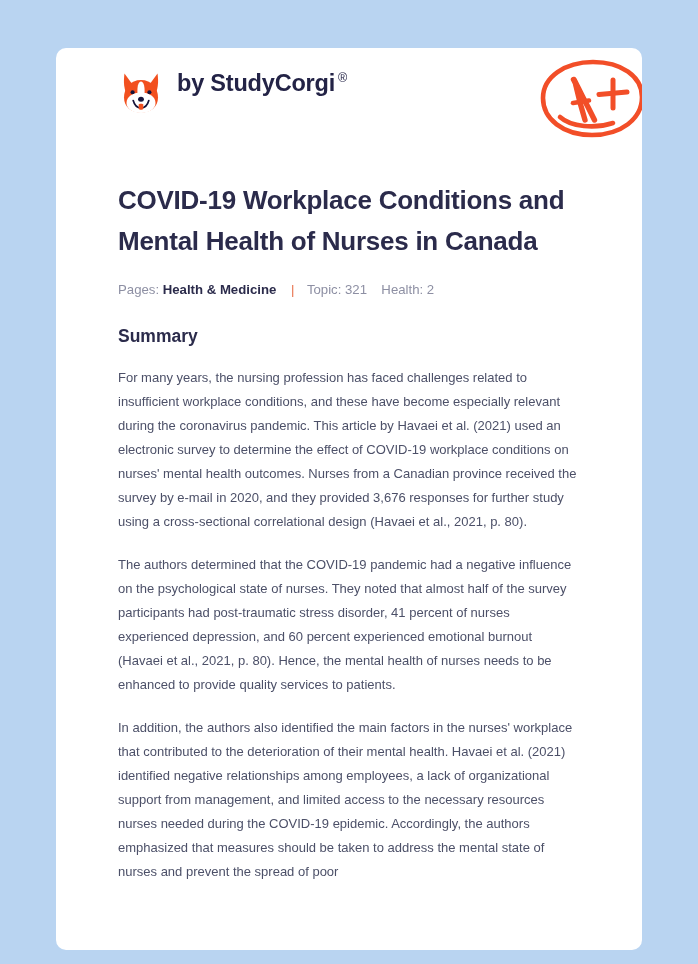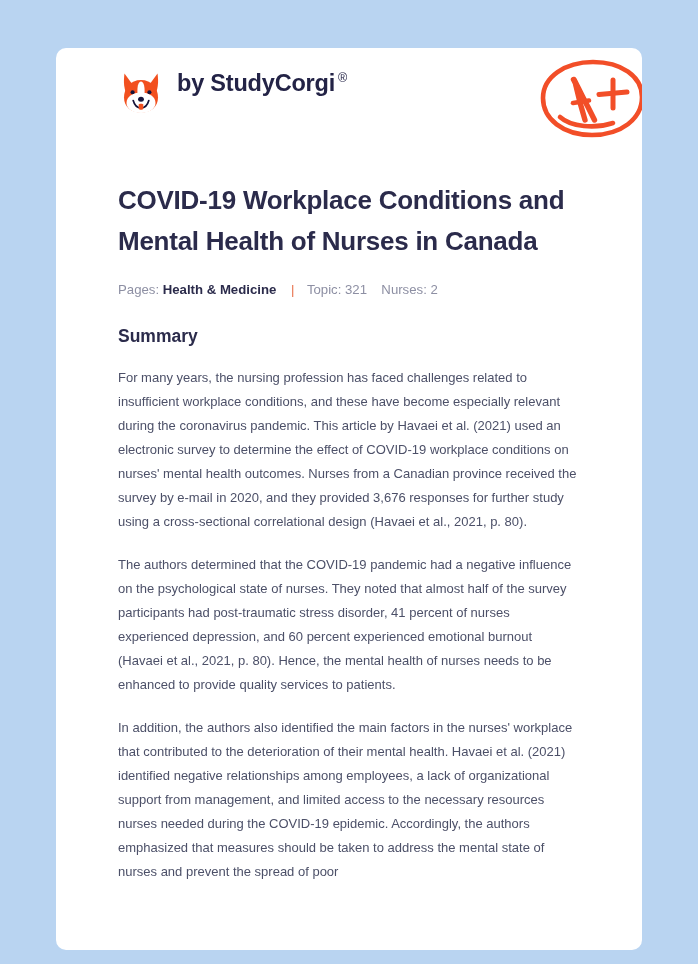--- a/index.html
+++ b/index.html
@@ -178,21 +178,21 @@
 
     <h1 class="article-title">COVID-19 Workplace Conditions and Mental Health of Nurses in Canada</h1>
 
     <div class="meta-line">
       <span class="meta-label">Pages:</span>
       <span class="meta-topic-value">Health &amp; Medicine</span>
       <span class="meta-sep">|</span>
       <span class="meta-label">Topic:</span>
       <span class="meta-label">321</span>
       <span class="meta-gap"></span>
-      <span class="meta-label">Nurses:</span>
+      <span class="meta-label">Health:</span>
       <span class="meta-label">2</span>
     </div>
 
     <h2 class="section-heading">Summary</h2>
 
     <p class="body-paragraph">For many years, the nursing profession has faced challenges related to insufficient workplace conditions, and these have become especially relevant during the coronavirus pandemic. This article by Havaei et al. (2021) used an electronic survey to determine the effect of COVID-19 workplace conditions on nurses' mental health outcomes. Nurses from a Canadian province received the survey by e-mail in 2020, and they provided 3,676 responses for further study using a cross-sectional correlational design (Havaei et al., 2021, p. 80).</p>
     <p class="body-paragraph">The authors determined that the COVID-19 pandemic had a negative influence on the psychological state of nurses. They noted that almost half of the survey participants had post-traumatic stress disorder, 41 percent of nurses experienced depression, and 60 percent experienced emotional burnout (Havaei et al., 2021, p. 80). Hence, the mental health of nurses needs to be enhanced to provide quality services to patients.</p>
     <p class="body-paragraph">In addition, the authors also identified the main factors in the nurses' workplace that contributed to the deterioration of their mental health. Havaei et al. (2021) identified negative relationships among employees, a lack of organizational support from management, and limited access to the necessary resources nurses needed during the COVID-19 epidemic. Accordingly, the authors emphasized that measures should be taken to address the mental state of nurses and prevent the spread of poor</p>
 
   </div>

